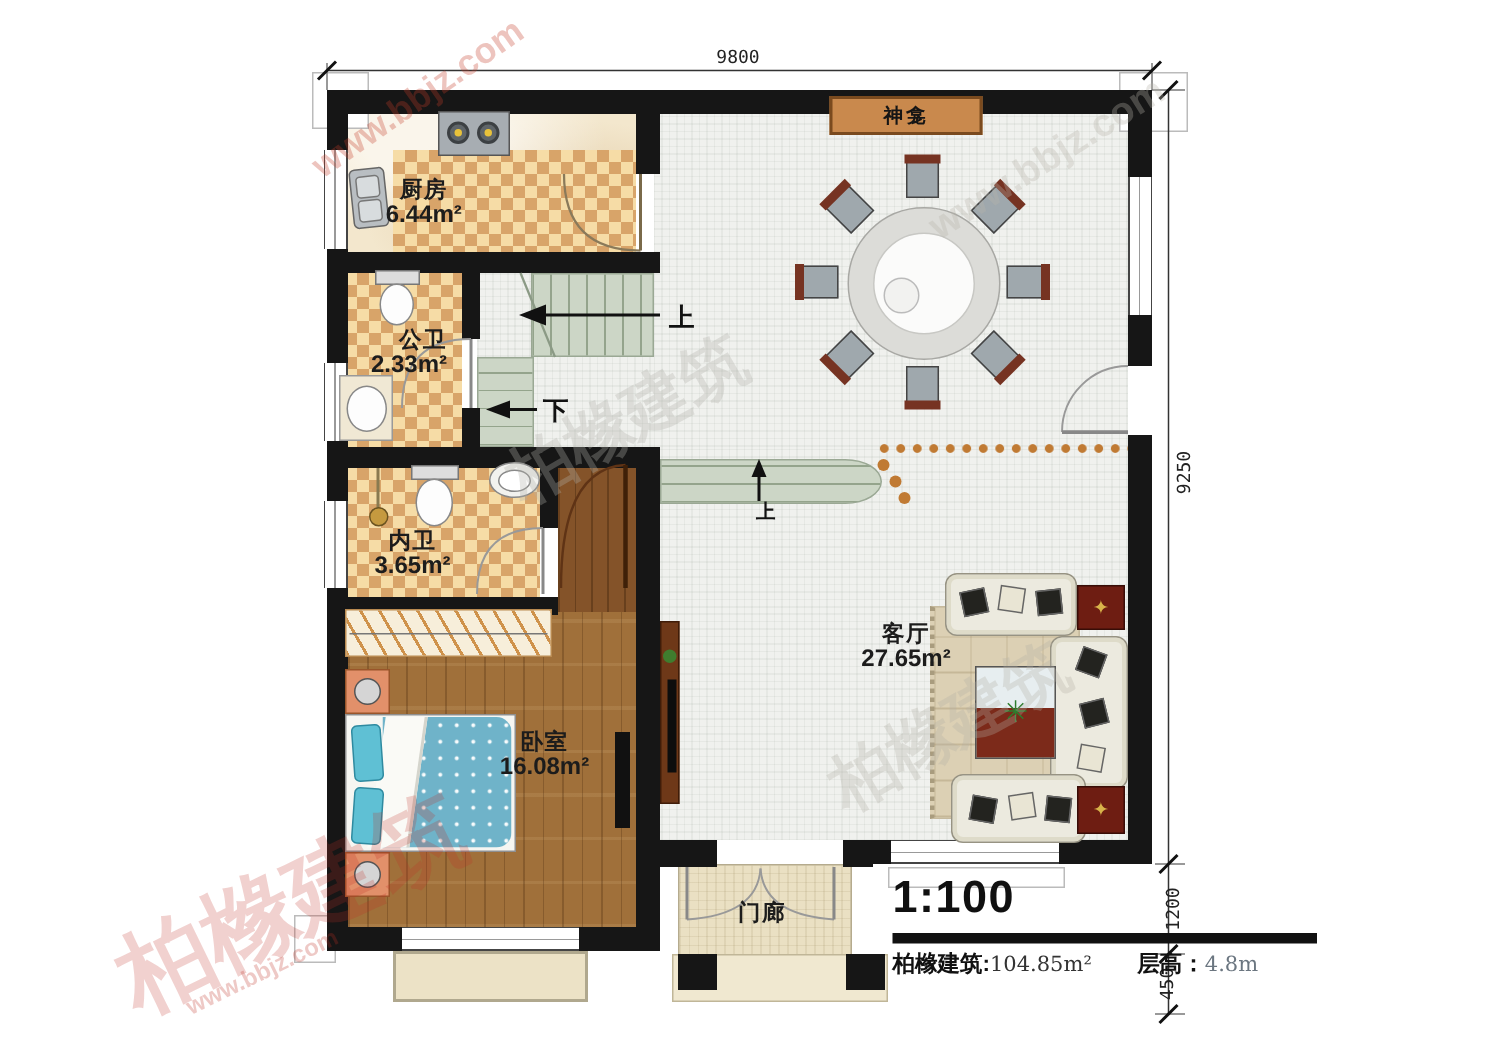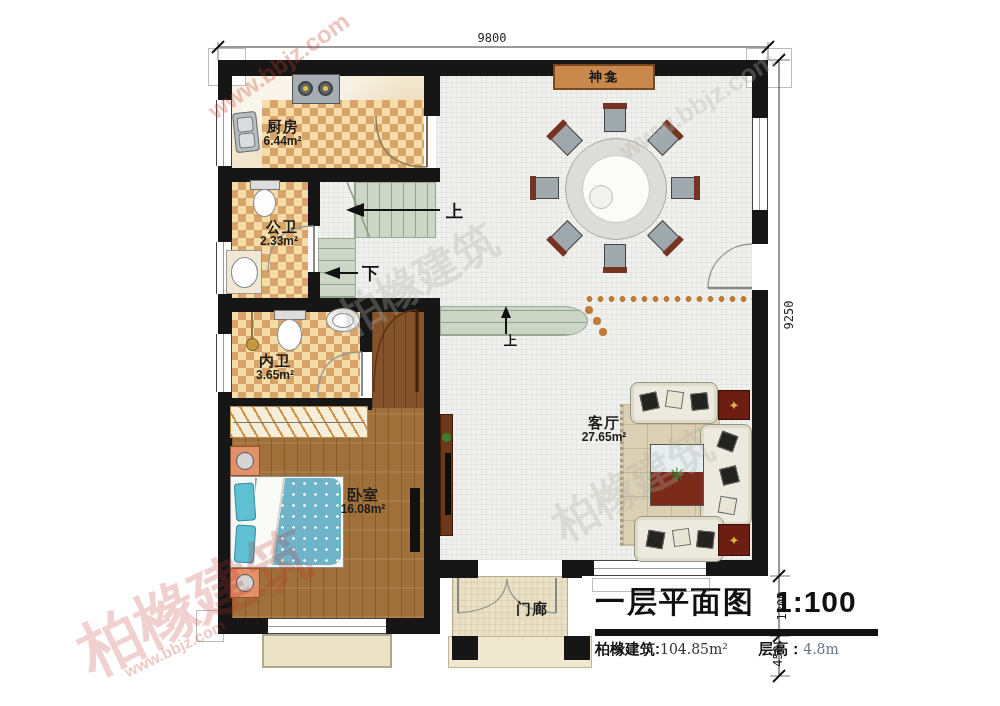--- a/index.html
+++ b/index.html
@@ -32,21 +32,21 @@
   .win-v{width:16px;background:#fff;background-image:linear-gradient(90deg,
      #444 0,#444 1px,#fff 1px,#fff 7px,#999 7px,#999 8px,#fff 8px,#fff 15px,#444 15px,#444 16px);}
   .win-h{height:16px;background:#fff;background-image:linear-gradient(0deg,
      #444 0,#444 1px,#fff 1px,#fff 7px,#999 7px,#999 8px,#fff 8px,#fff 15px,#444 15px,#444 16px);}
   .dots{height:10px;background-image:radial-gradient(circle,#c07a33 0 2.6px,transparent 3.2px);
         background-size:11px 10px;background-repeat:repeat-x;}
   .dot{width:8px;height:8px;border-radius:50%;background:#c07a33;}
   
   .rlabel{color:#1c1c1c;font-weight:bold;text-align:center;line-height:1.15;}
   .rlabel .nm{font-size:15px;display:block;letter-spacing:1px;}
-  .rlabel .ar{font-size:12px;display:block;}
+  .rlabel .ar{font-size:16px;display:block;}
   .stairlbl{font-size:17px;font-weight:bold;color:#111;}
   .dim{font-size:12px;color:#222;text-align:center;font-family:"DejaVu Sans Mono",monospace;}
   .rot{transform:rotate(-90deg);}
   
   .sofa{background:#eceadf;border:1px solid #9793833;border:1px solid #979383;border-radius:8px;
         box-shadow:inset 0 0 0 3px #dedbc9;}
   .pillow{width:15px;height:15px;border:1px solid #666;position:absolute;}
   .p-dark{background:#23231f;} .p-lite{background:#e9e5d4;}
   .redtable{background:#6e1d12;border:1px solid #380d07;color:#d8b34a;
         display:flex;align-items:center;justify-content:center;font-size:13px;}
@@ -273,35 +273,34 @@
     <span class="ar">3.65m²</span>
   </div>
   <div class="abs rlabel" style="left:318px;top:486px;width:90px;">
     <span class="nm">卧室</span>
     <span class="ar">16.08m²</span>
   </div>
   <div class="abs rlabel" style="left:556px;top:414px;width:96px;">
     <span class="nm">客厅</span>
     <span class="ar">27.65m²</span>
   </div>
-  <div class="abs rlabel" style="left:500px;top:600px;width:64px;">
+  <div class="abs rlabel" style="left:476px;top:600px;width:64px;">
     <span class="nm">门廊</span>
   </div>
   <div class="abs stairlbl" style="left:446px;top:200px;">上</div>
   <div class="abs stairlbl" style="left:362px;top:262px;">下</div>
   <div class="abs stairlbl" style="left:504px;top:332px;font-size:13px;">上</div>
 
   <div class="abs dim" style="left:462px;top:31px;width:60px;">9800</div>
   <div class="abs dim rot" style="left:759px;top:308px;width:60px;">9250</div>
   <div class="abs dim rot" style="left:752px;top:599px;width:60px;">1200</div>
   <div class="abs dim rot" style="left:748px;top:649px;width:60px;">450</div>
 
   <div class="abs" style="left:595px;top:582px;width:300px;">
     <div style="display:flex;align-items:baseline;gap:20px;">
-      <span class="tb-title">一层平面图</span>
       <span class="tb-title" style="letter-spacing:1px;">1:100</span>
     </div>
     <div style="width:283px;height:7px;background:#111;margin-top:6px;"></div>
     <div class="tb-row" style="margin-top:4px;">
       <span>柏橼建筑:</span><span class="val">104.85m²</span>
       <span style="display:inline-block;width:22px;"></span>
       <span>层高：</span><span class="val2">4.8m</span>
     </div>
   </div>
 

